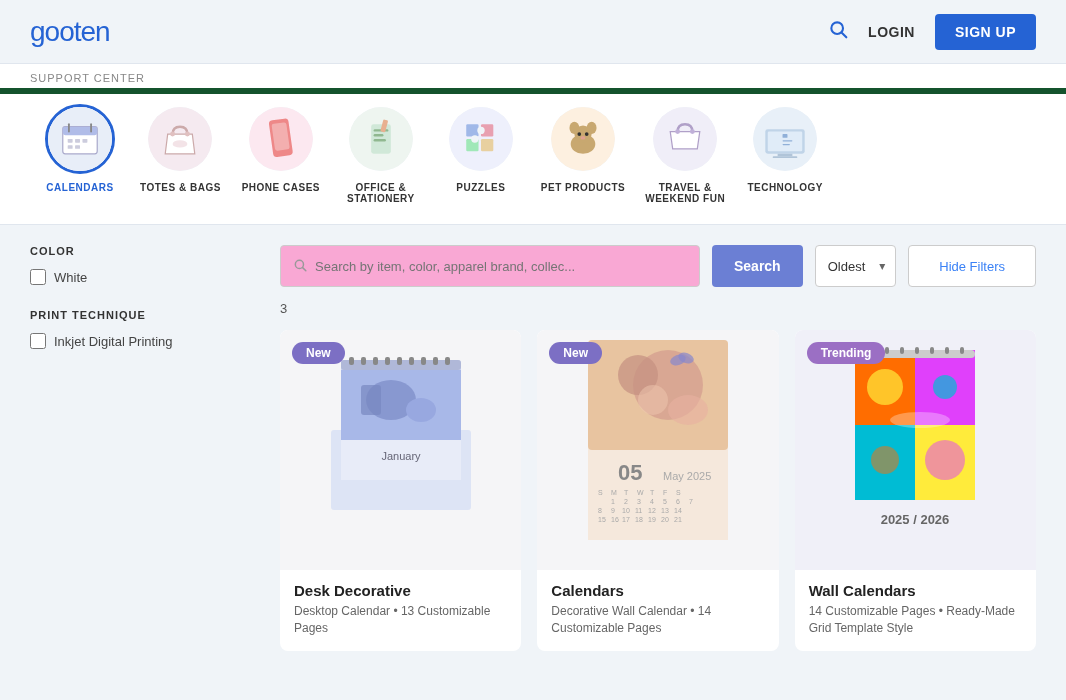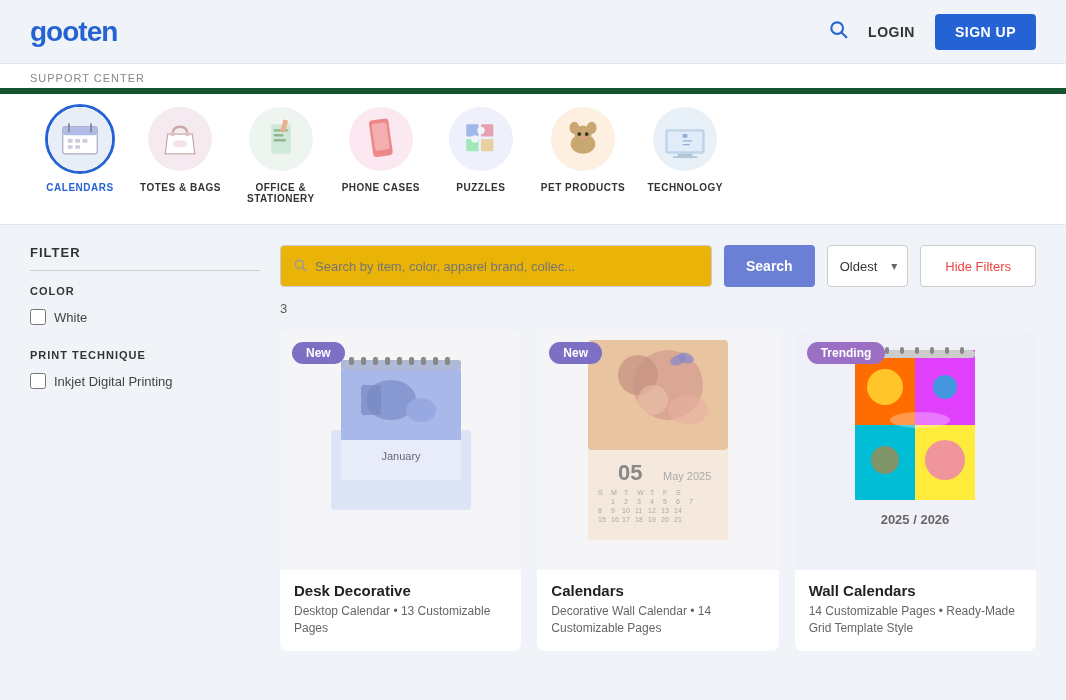--- a/index.html
+++ b/index.html
@@ -10,21 +10,21 @@
       background: #f0f4f8;
       display: flex;
       align-items: center;
       justify-content: space-between;
       padding: 0 30px;
       height: 64px;
       border-bottom: 1px solid #e0e6ee;
     }
     .logo {
       font-size: 28px;
-      font-weight: 700;
+      font-weight: 400;
       color: #2563d4;
       letter-spacing: -1px;
     }
     .header-right {
       display: flex;
       align-items: center;
       gap: 20px;
     }
     .search-icon-btn {
       background: none;
@@ -173,21 +173,21 @@
     .products-toolbar {
       display: flex;
       align-items: center;
       gap: 12px;
       margin-bottom: 14px;
     }
     .search-input-wrap {
       flex: 1;
       display: flex;
       align-items: center;
-      background: #eab308;
+      background: #f9a8d4;
       border: 1px solid #ccc;
       border-radius: 4px;
       padding: 0 12px;
       height: 42px;
     }
     .search-input-icon {
       color: #999;
       margin-right: 8px;
       font-size: 14px;
     }
@@ -237,26 +237,26 @@
     .sort-chevron {
       position: absolute;
       right: 10px;
       font-size: 12px;
       color: #666;
     }
     .hide-filters-btn {
       background: white;
       border: 1px solid #ccc;
       border-radius: 4px;
-      padding: 0 24px;
+      padding: 0 30px;
       height: 42px;
       font-size: 13px;
       font-weight: 500;
       cursor: pointer;
-      color: #ef4444;
+      color: #3b82f6;
       white-space: nowrap;
     }
     .results-count {
       font-size: 13px;
       color: #555;
       margin-bottom: 14px;
     }
 
     
     .product-grid {
@@ -375,44 +375,44 @@
         </svg>
       </div>
     </div>
     <span class="category-label">TOTES &amp; BAGS</span>
   </div>
 
   <div class="category-item">
     <div class="category-icon-wrap">
       <div class="cat-circle">
         <svg width="52" height="52" viewBox="0 0 52 52">
+          <circle cx="26" cy="26" r="26" fill="#fce8f0"></circle>
+          <rect x="18" y="10" width="16" height="30" rx="3" fill="#e88" transform="rotate(-8 26 26)"></rect>
+          <rect x="20" y="13" width="12" height="22" rx="2" fill="#fff5" transform="rotate(-8 26 26)"></rect>
+        </svg>
+      </div>
+    </div>
+    <span class="category-label">PHONE CASES</span>
+  </div>
+
+  <div class="category-item">
+    <div class="category-icon-wrap">
+      <div class="cat-circle">
+        <svg width="52" height="52" viewBox="0 0 52 52">
           <circle cx="26" cy="26" r="26" fill="#eef5f0"></circle>
           <rect x="18" y="14" width="16" height="24" rx="2" fill="#d0e8d8"></rect>
           <rect x="20" y="18" width="12" height="2" rx="1" fill="#90b890"></rect>
           <rect x="20" y="22" width="8" height="2" rx="1" fill="#90b890"></rect>
           <rect x="20" y="26" width="10" height="2" rx="1" fill="#90b890"></rect>
           <rect x="28" y="10" width="4" height="10" rx="1" fill="#e8b090" transform="rotate(15 28 10)"></rect>
         </svg>
       </div>
     </div>
     <span class="category-label" style="white-space:pre-line; text-align:center;">OFFICE &amp;
 STATIONERY</span>
-  </div>
-
-  <div class="category-item">
-    <div class="category-icon-wrap">
-      <div class="cat-circle">
-        <svg width="52" height="52" viewBox="0 0 52 52">
-          <circle cx="26" cy="26" r="26" fill="#fce8f0"></circle>
-          <rect x="18" y="10" width="16" height="30" rx="3" fill="#e88" transform="rotate(-8 26 26)"></rect>
-          <rect x="20" y="13" width="12" height="22" rx="2" fill="#fff5" transform="rotate(-8 26 26)"></rect>
-        </svg>
-      </div>
-    </div>
-    <span class="category-label">PHONE CASES</span>
   </div>
 
   <div class="category-item">
     <div class="category-icon-wrap">
       <div class="cat-circle">
         <svg width="52" height="52" viewBox="0 0 52 52">
           <circle cx="26" cy="26" r="26" fill="#eef0fc"></circle>
           <rect x="14" y="14" width="10" height="10" rx="1" fill="#a0b8e8"></rect>
           <rect x="26" y="14" width="10" height="10" rx="1" fill="#e8a0b0"></rect>
           <rect x="14" y="26" width="10" height="10" rx="1" fill="#a0e8b8"></rect>
@@ -436,20 +436,35 @@
           <ellipse cx="33" cy="17" rx="4" ry="5" fill="#c8a870"></ellipse>
           <circle cx="23" cy="22" r="1.5" fill="#333"></circle>
           <circle cx="29" cy="22" r="1.5" fill="#333"></circle>
           <ellipse cx="26" cy="25" rx="2" ry="1.5" fill="#e0a090"></ellipse>
         </svg>
       </div>
     </div>
     <span class="category-label">PET PRODUCTS</span>
   </div>
 
+  <div class="category-item">
+    <div class="category-icon-wrap">
+      <div class="cat-circle">
+        <svg width="52" height="52" viewBox="0 0 52 52">
+          <circle cx="26" cy="26" r="26" fill="#f0eef8"></circle>
+          <path d="M16 34 Q14 20 14 20 L38 20 Q38 20 36 34 Z" fill="white" stroke="#b0a0c8"></path>
+          <path d="M20 20 Q20 14 26 14 Q32 14 32 20" fill="none" stroke="#b0a0c8" stroke-width="2"></path>
+          <circle cx="20" cy="20" r="2" fill="#c0b0d8"></circle>
+          <circle cx="32" cy="20" r="2" fill="#c0b0d8"></circle>
+        </svg>
+      </div>
+    </div>
+    <span class="category-label" style="white-space:pre-line; text-align:center;">TRAVEL &amp;
+WEEKEND FUN</span>
+  </div>
 
   <div class="category-item">
     <div class="category-icon-wrap">
       <div class="cat-circle">
         <svg width="52" height="52" viewBox="0 0 52 52">
           <circle cx="26" cy="26" r="26" fill="#e8f0f8"></circle>
           <rect x="10" y="18" width="32" height="20" rx="2" fill="#c0d4e8"></rect>
           <rect x="12" y="20" width="28" height="16" rx="1" fill="#e0ecf8"></rect>
           <rect x="20" y="38" width="12" height="2" fill="#b0c4d8"></rect>
           <rect x="16" y="40" width="20" height="1.5" rx="0.75" fill="#b0c4d8"></rect>
@@ -459,21 +474,20 @@
         </svg>
       </div>
     </div>
     <span class="category-label">TECHNOLOGY</span>
   </div>
 </nav>
 
 <div class="main-content">
 
   <aside class="sidebar">
-    <div class="filter-title">FILTER</div>
 
     <div class="filter-section">
       <div class="filter-section-title">COLOR</div>
       <div class="filter-option">
         <input type="checkbox" id="white" style="">
         <label for="white">White</label>
       </div>
     </div>
 
     <div class="filter-section">

